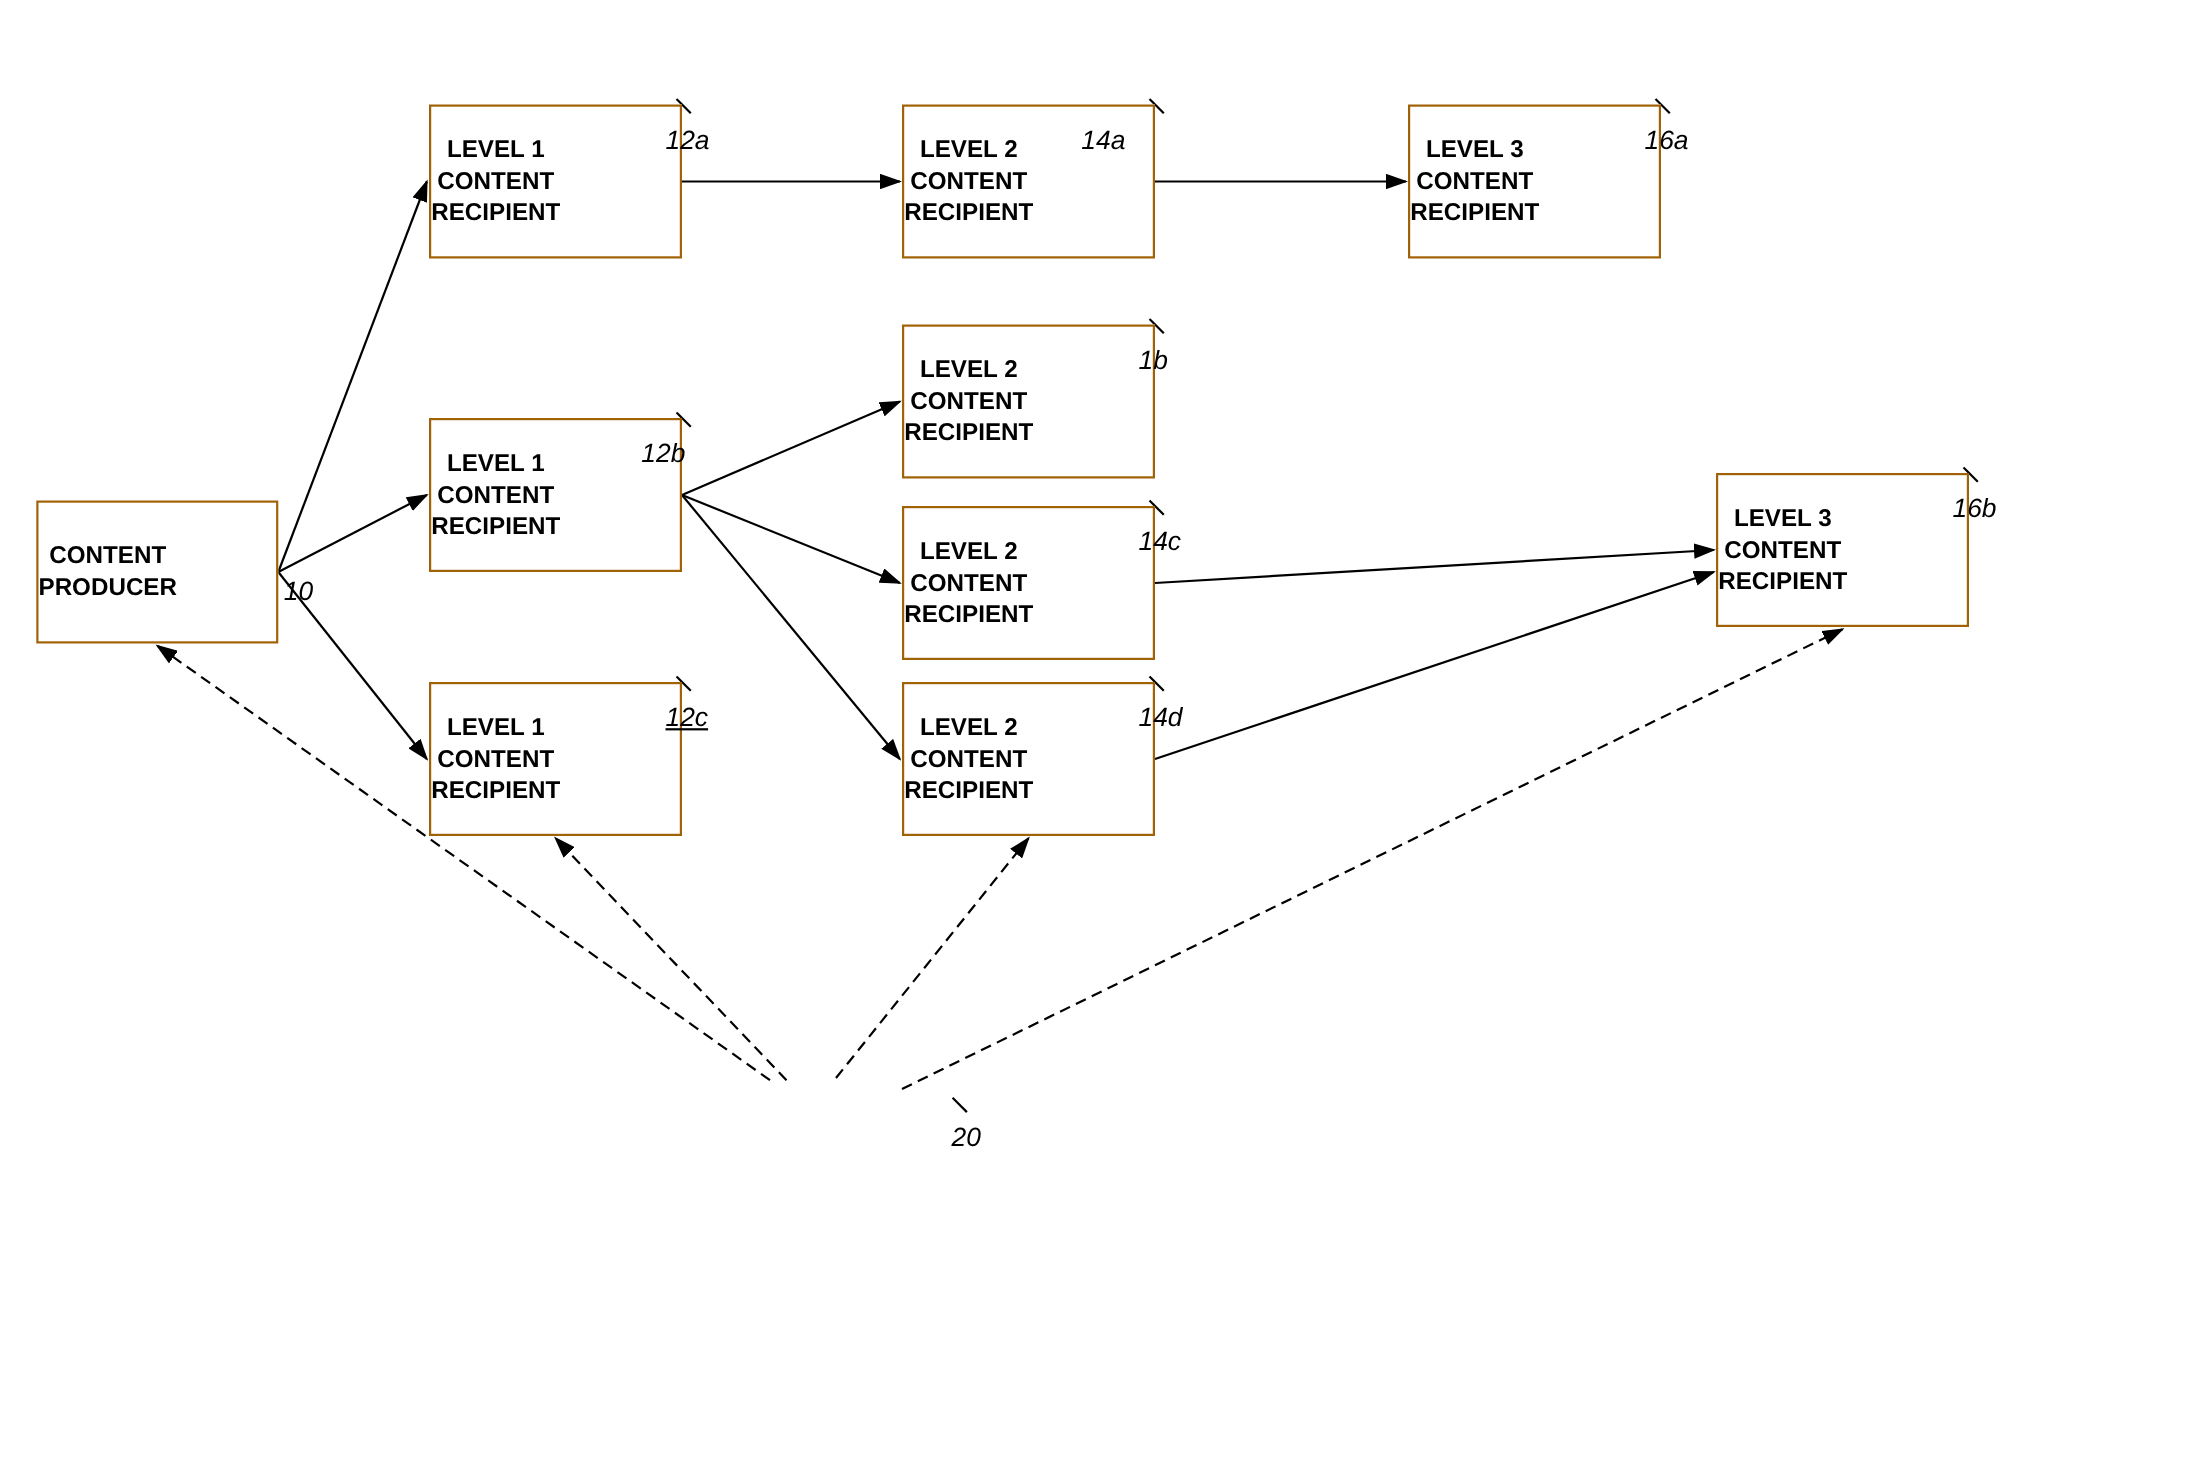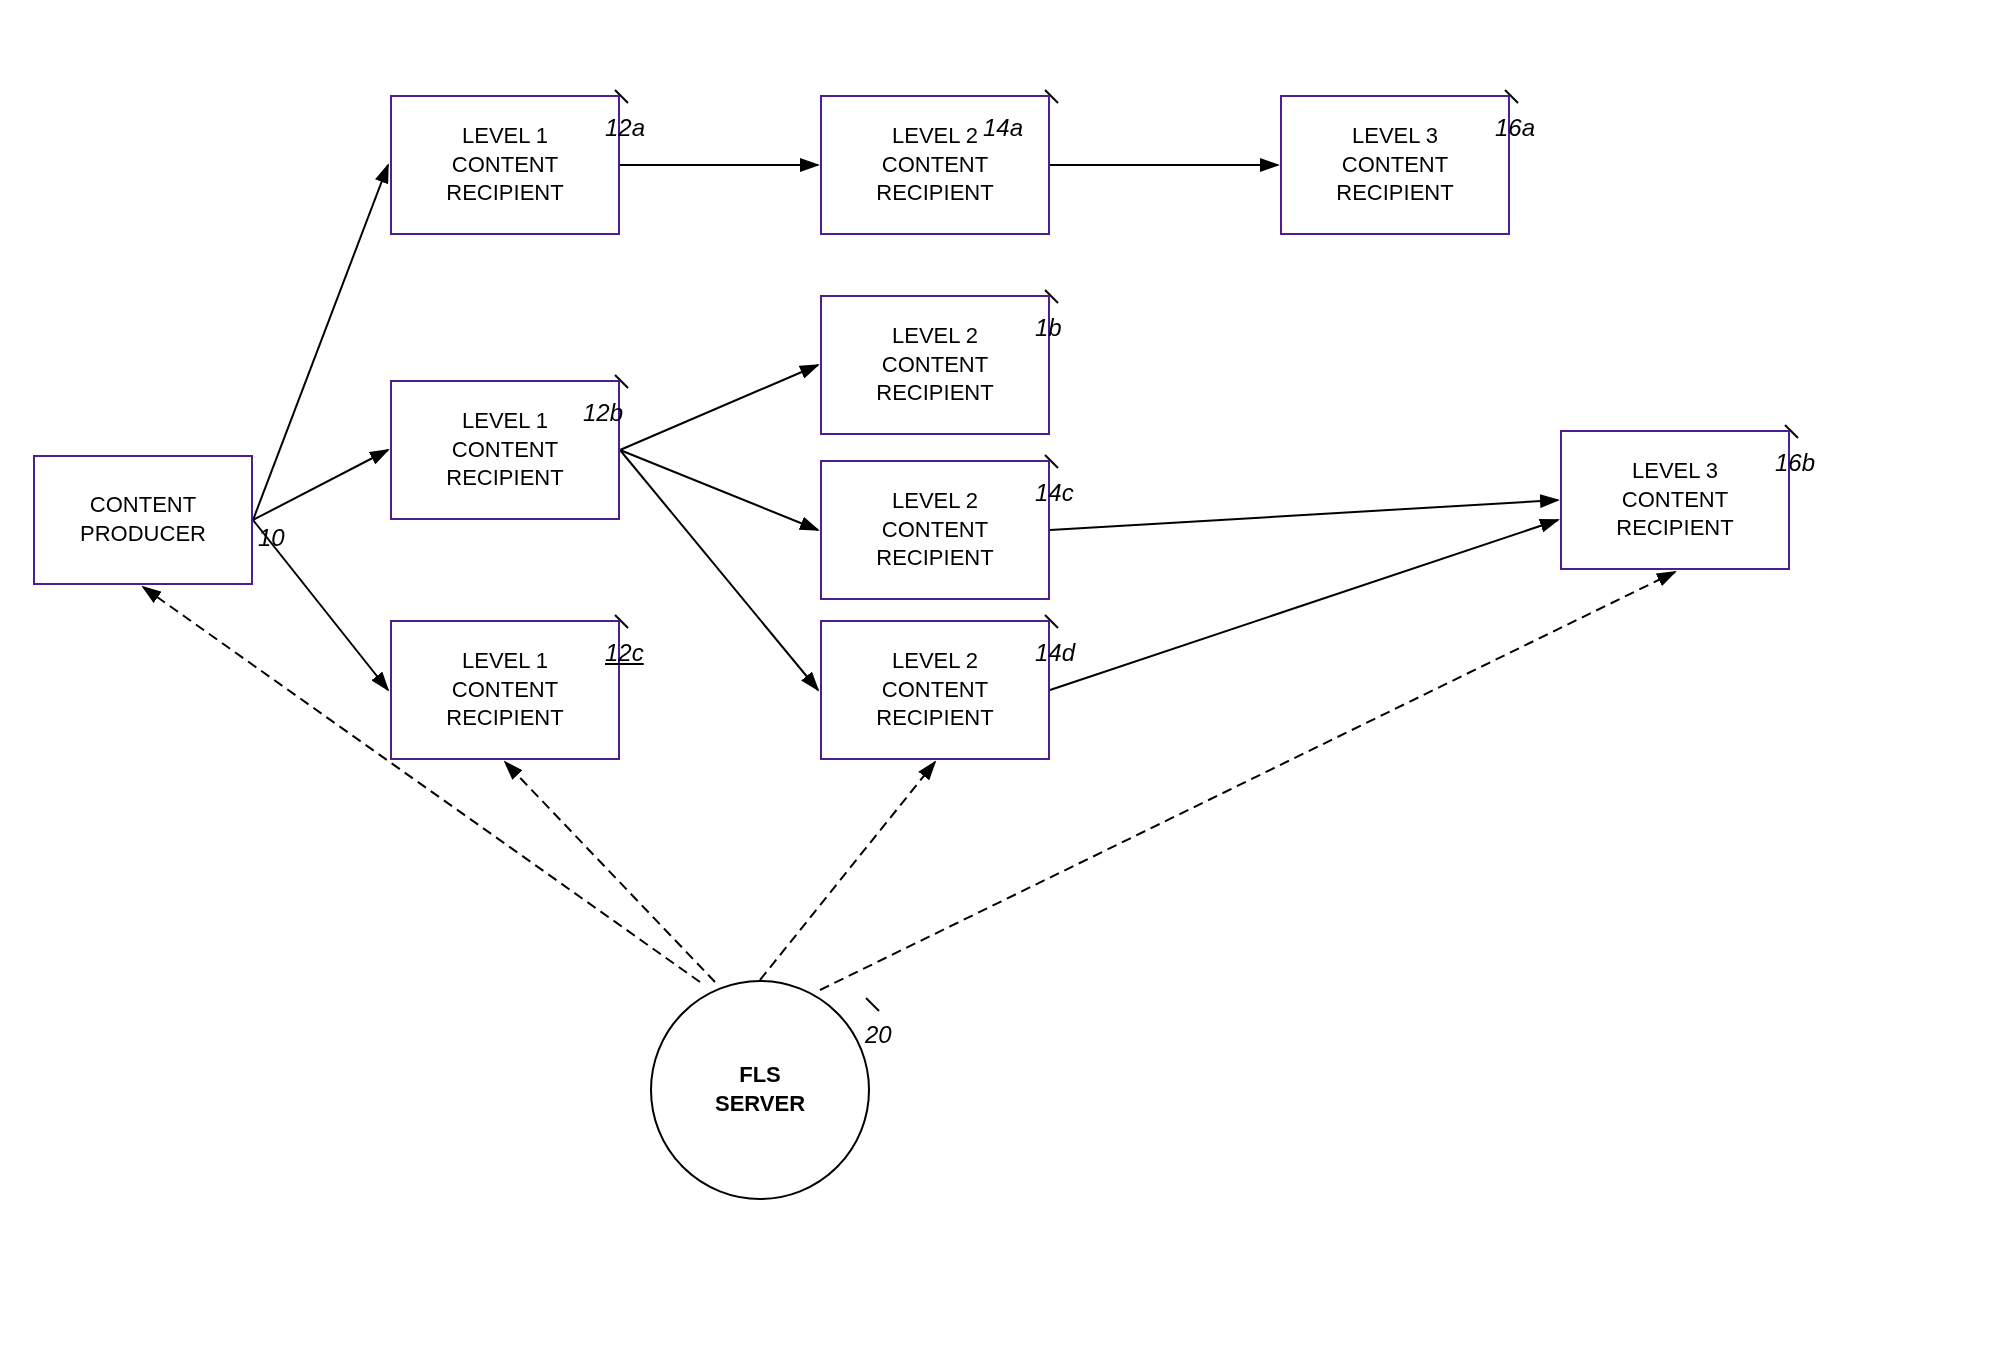--- a/index.html
+++ b/index.html
@@ -17,28 +17,27 @@
       height: 1349px;
     }
     svg#main-svg {
       position: absolute;
       top: 0; left: 0;
       width: 1998px;
       height: 1349px;
     }
     .node-box {
       position: absolute;
-      border: 2px solid #4c1d95;
+      border: 2px solid #a16207;
       background: #fff;
       display: flex;
       align-items: center;
-      justify-content: center;
       text-align: center;
       font-size: 22px;
-      font-weight: normal;
+      font-weight: bold;
       font-family: Arial, sans-serif;
       line-height: 1.3;
     }
     .node-circle {
       position: absolute;
       border: 2px solid #000;
       background: #fff;
       border-radius: 50%;
       display: flex;
       align-items: center;
@@ -150,23 +149,20 @@
   </div>
 
   <div class="node-box" style="left:1280px; top:95px; width:230px; height:140px;">
     <span>LEVEL 3<br>CONTENT<br>RECIPIENT</span>
   </div>
 
   <div class="node-box" style="left:1560px; top:430px; width:230px; height:140px;">
     <span>LEVEL 3<br>CONTENT<br>RECIPIENT</span>
   </div>
 
-  <div class="node-circle" style="left:650px; top:980px; width:220px; height:220px;">
-    <span>FLS<br>SERVER</span>
-  </div>
 
   <div class="ref-label" style="left:258px; top:488px;">10</div>
   <div class="ref-label" style="left:605px; top:78px;">12a</div>
   <div class="ref-label" style="left:583px; top:363px;">12b</div>
   <div class="ref-label" style="left:605px; top:603px;text-decoration:underline;">12c</div>
   <div class="ref-label" style="left:983px; top:78px;">14a</div>
   <div class="ref-label" style="left:1035px; top:278px;">1b</div>
   <div class="ref-label" style="left:1035px; top:443px;">14c</div>
   <div class="ref-label" style="left:1035px; top:603px;">14d</div>
   <div class="ref-label" style="left:1495px; top:78px;text-align:center;">16a</div>

